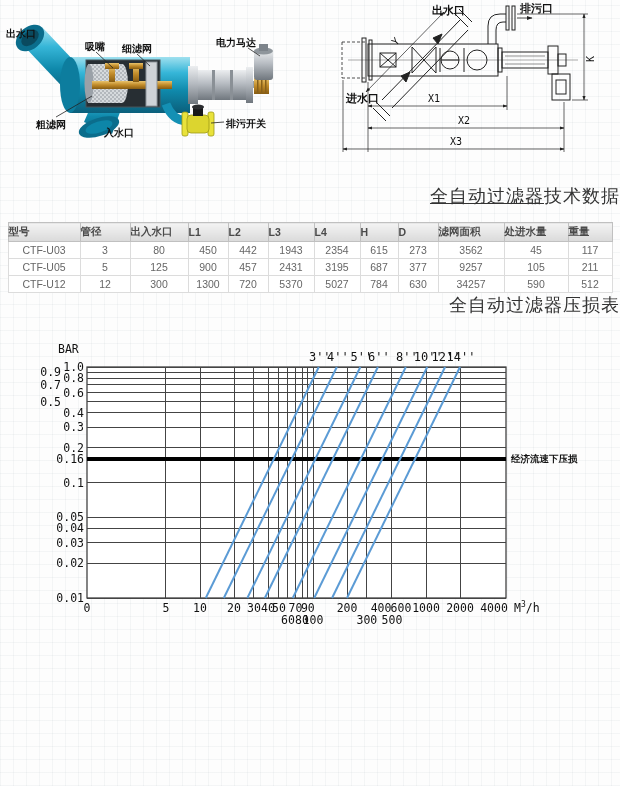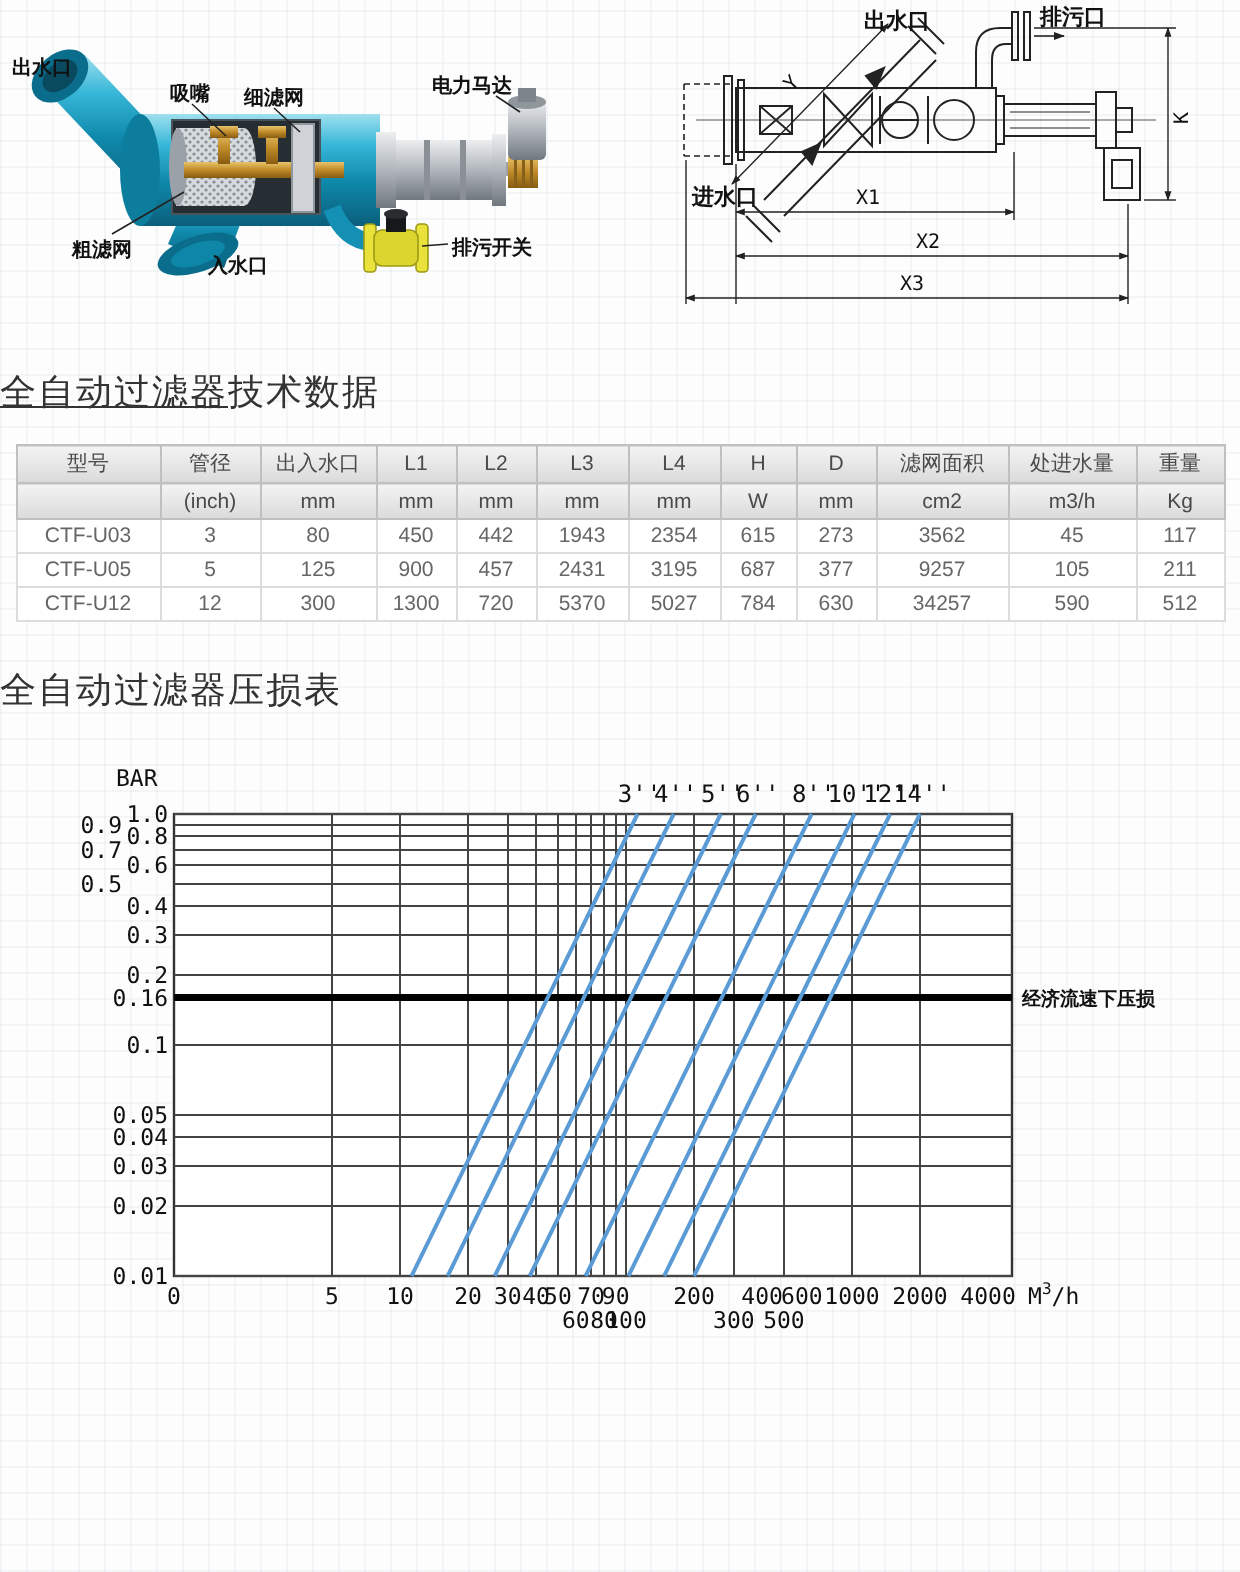--- a/index.html
+++ b/index.html
@@ -8,34 +8,34 @@
     font-family:"Liberation Sans",sans-serif;
     background:
       repeating-linear-gradient(0deg, rgba(120,140,150,.07) 0 1px, transparent 1px 13px),
       repeating-linear-gradient(90deg, rgba(120,140,150,.07) 0 1px, transparent 1px 13px),
       #fdfdfd;
   }
   .page{width:620px;height:786px;position:relative;}
   .diagrams{display:flex;width:620px;height:170px;}
   .diagrams svg{display:block;}
   .sec-title{
-    text-align:left;font-size:18px;color:#333;letter-spacing:1px;
+    text-align:right;font-size:18px;color:#333;letter-spacing:1px;
     margin:0;font-weight:normal;
   }
   .sec-title .underlined{text-decoration:underline;cursor:pointer;}
   #title1{margin-top:14px;}
-  #title2{margin-top:22px;}
+  #title2{}
   table.spec{
     border-collapse:collapse;table-layout:fixed;width:604px;margin:14px auto 0 auto;
     font-size:10.5px;border:1px solid #c6c6c6;background:#fff;
   }
   table.spec th{
     background:linear-gradient(#f3f3f3,#dadada);
-    border:1px solid #c0c0c0;color:#4a4a4a;font-weight:normal;
-    padding:2px 0;height:13px;text-align:center;
+    border:1px solid #c0c0c0;color:#4a4a4a;font-weight:bold;
+    padding:2px 0;height:13px;text-align:left;
   }
   table.spec td{
     border:1px solid #dcdcdc;color:#666;text-align:center;
     padding:2px 0;height:12px;background:#fff;
   }
   #chart-wrap{margin-top:6px;}
   .cad{font-family:"DejaVu Sans Mono",monospace;}
 </style>
 </head>
 <body>
@@ -262,34 +262,20 @@
           <th>出入水口</th>
           <th>L1</th>
           <th>L2</th>
           <th>L3</th>
           <th>L4</th>
           <th>H</th>
           <th>D</th>
           <th>滤网面积</th>
           <th>处进水量</th>
           <th>重量</th>
-        </tr>
-        <tr>
-          <th></th>
-          <th>(inch)</th>
-          <th>mm</th>
-          <th>mm</th>
-          <th>mm</th>
-          <th>mm</th>
-          <th>mm</th>
-          <th>W</th>
-          <th>mm</th>
-          <th>cm2</th>
-          <th>m3/h</th>
-          <th>Kg</th>
         </tr>
       </thead>
     <tbody>
         <tr>
           <td>CTF-U03</td>
           <td>3</td>
           <td>80</td>
           <td>450</td>
           <td>442</td>
           <td>1943</td>

